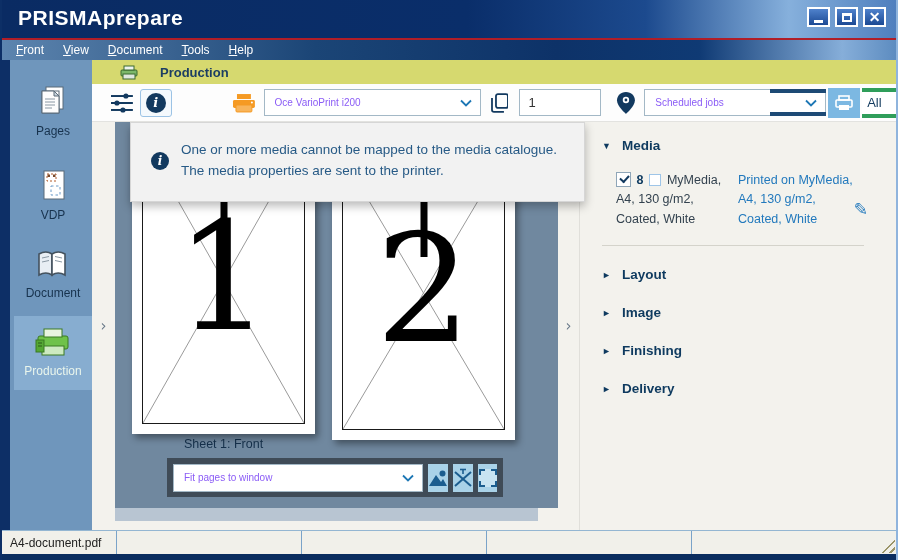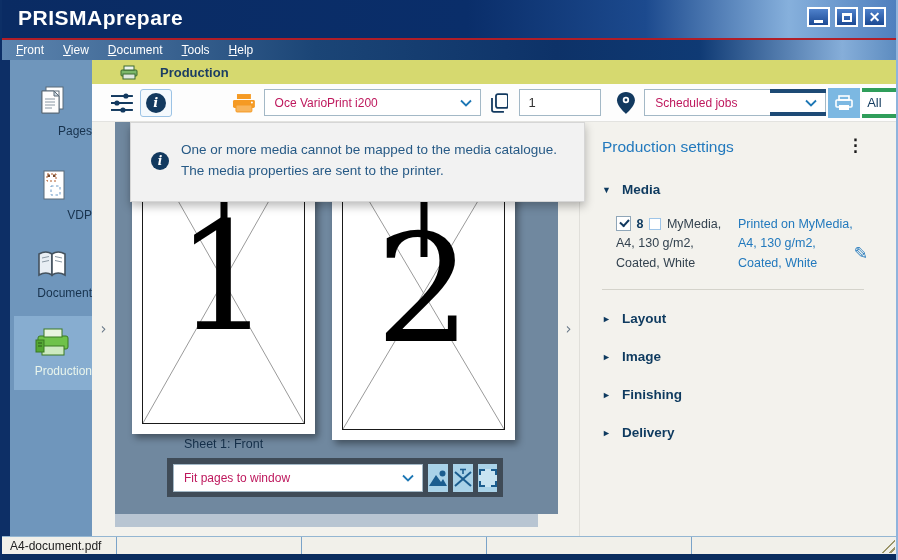--- a/index.html
+++ b/index.html
@@ -26,42 +26,42 @@
     background:linear-gradient(90deg,#5d85af 0%,#1b4576 35%,#0d3268 62%,#0f3a74 78%,#86aed9 94%,#5d8cc0 100%); }
   .mi { color:#fff; font-size:12px; display:inline-block; }
   .mi::first-letter { text-decoration:underline; }
 
   
   .body-row { flex:1; display:flex; min-height:0; }
 
   
   .sidebar { width:90px; flex:none; position:relative; background:#6f96bc; }
   .sidebar::before { content:""; position:absolute; left:0; top:0; bottom:0; width:8px; background:#0d2f66; }
-  .sb-item { position:absolute; left:12px; right:0; text-align:right; color:#17324d; font-size:12px; cursor:default; }
+  .sb-item { position:absolute; left:12px; right:0; text-align:center; color:#17324d; font-size:12px; cursor:default; }
   .sb-item .sb-ico { display:block; margin:0 auto 4px; }
   .sb-item.selected { background:#87add0; padding:10px 0 12px; color:#e9f5ec; }
   .sb-pages { top:24px; } .sb-vdp { top:108px; } .sb-doc { top:188px; } .sb-prod { top:256px; }
 
   
   .content-col { flex:1; display:flex; flex-direction:column; min-width:0; }
 
   
   .prod-header { height:24px; flex:none; background:#d6d96f; display:flex; align-items:center; padding-left:28px; gap:22px; }
   .prod-header .ph-title { color:#1c3e63; font-size:13px; font-weight:bold; }
 
   
   .toolbar { height:38px; flex:none; background:#fdfdfd; border-bottom:1px solid #e3e3e0; display:flex; align-items:center; position:relative; z-index:6; }
   .tb-sliders { margin-left:18px; }
   .tb-info { margin-left:6px; width:32px; height:28px; border:1px solid #9cc3e5; border-radius:3px;
              display:flex; align-items:center; justify-content:center; background:#f4f9fd; }
   .info-circle { width:20px; height:20px; border-radius:50%; background:#12395f; color:#fff; font:italic bold 13px "DejaVu Serif", serif;
                  display:flex; align-items:center; justify-content:center; }
   .tb-printer { margin-left:60px; }
   .combo { height:27px; border:1px solid #a3b8c6; background:#fff; display:flex; align-items:center;
-           color:#be185d; font-size:12px; padding:0 8px 0 10px; justify-content:space-between; cursor:default; }
+           color:#8b5cf6; font-size:10px; padding:0 8px 0 10px; justify-content:space-between; cursor:default; }
   .combo-printer { margin-left:8px; width:218px; }
   .tb-copyico { margin-left:10px; }
   .tb-copies { margin-left:11px; width:82px; height:27px; border:1px solid #a3b8c6; font-size:13px; color:#333; padding:0 8px; }
   .tb-pin { margin-left:14px; }
   .queue-wrap { position:relative; margin-left:7px;border-radius:6px; }
   .combo-queue { width:182px; }
   .queue-accent { position:absolute; right:0; width:56px; height:4px; background:#1d4a75; }
   .qa-top { top:0; } .qa-bot { bottom:0; }
   .tb-queuebtn { margin-left:2px; width:32px; height:30px; background:#7cb8e2; display:flex; align-items:center; justify-content:center; }
   .tb-all { margin-left:2px; width:34px; height:30px; background:#fff; border-top:4px solid #2f9e5a; border-bottom:4px solid #2f9e5a;
@@ -121,21 +121,21 @@
   .cb-checked::after { content:""; position:absolute; left:3px; top:2px; width:7px; height:4px;
                        border-left:2px solid #12395f; border-bottom:2px solid #12395f; transform:rotate(-48deg); }
   .media-count { font-weight:bold; color:#0e3a5f; margin:0 2px; }
   .cb-empty { display:inline-block; width:12px; height:12px; border:1px solid #9ec5e8; background:#fff; vertical-align:-2px; margin-right:6px; }
   .media-right { flex:1; color:#2279bd; font-size:12.5px; line-height:1.55; }
   .pencil { color:#2279bd; font-size:17px; margin:28px 10px 0 0; }
   .panel-divider { border:none; border-top:1px solid #d4d3cb; margin:16px 14px 10px 0; }
   .collapse-sec { padding:11px 0 12px; }
 
   
-  .statusbar { height:18px; flex:none; background:#f1f0ea; border-top:1px solid #94b6d2; display:flex; font-size:12px; color:#222; position:relative; }
+  .statusbar { height:24px; flex:none; background:#f1f0ea; border-top:1px solid #94b6d2; display:flex; font-size:12px; color:#222; position:relative; }
   .sb-cell { border-right:1px solid #7aa3c9; height:100%; display:flex; align-items:center; padding-left:8px; }
   .sb-c1 { width:115px; } .sb-c2 { width:185px; } .sb-c3 { width:185px; } .sb-c4 { width:205px; }
   .sb-c5 { flex:1; border-right:none; }
   .grip { position:absolute; right:1px; bottom:1px; width:14px; height:14px;
           background:repeating-linear-gradient(135deg,#9a9468 0 2px,transparent 2px 5px);
           clip-path:polygon(100% 0,100% 100%,0 100%); }
   .bottombar { height:6px; flex:none; background:#0b2d5f; }
 
   svg { display:block; }
 </style>
@@ -358,24 +358,20 @@
           </div>
           <div class="scrollstrip"></div>
           <div class="canvas-gap"></div>
         </div>
 
         <div class="strip strip-r">
           <span class="chev">›</span>
         </div>
 
         <aside class="panel">
-          <div class="panel-titlerow">
-            <span class="panel-title">Production settings</span>
-            <span class="kebab">⋮</span>
-          </div>
 
           <div class="sec-head">
             <span class="tri">▼</span>
             <span>Media</span>
           </div>
 
           <div class="media-row">
             <div class="media-left">
               <span class="cb-checked"></span>
               <span class="media-count">8</span>

